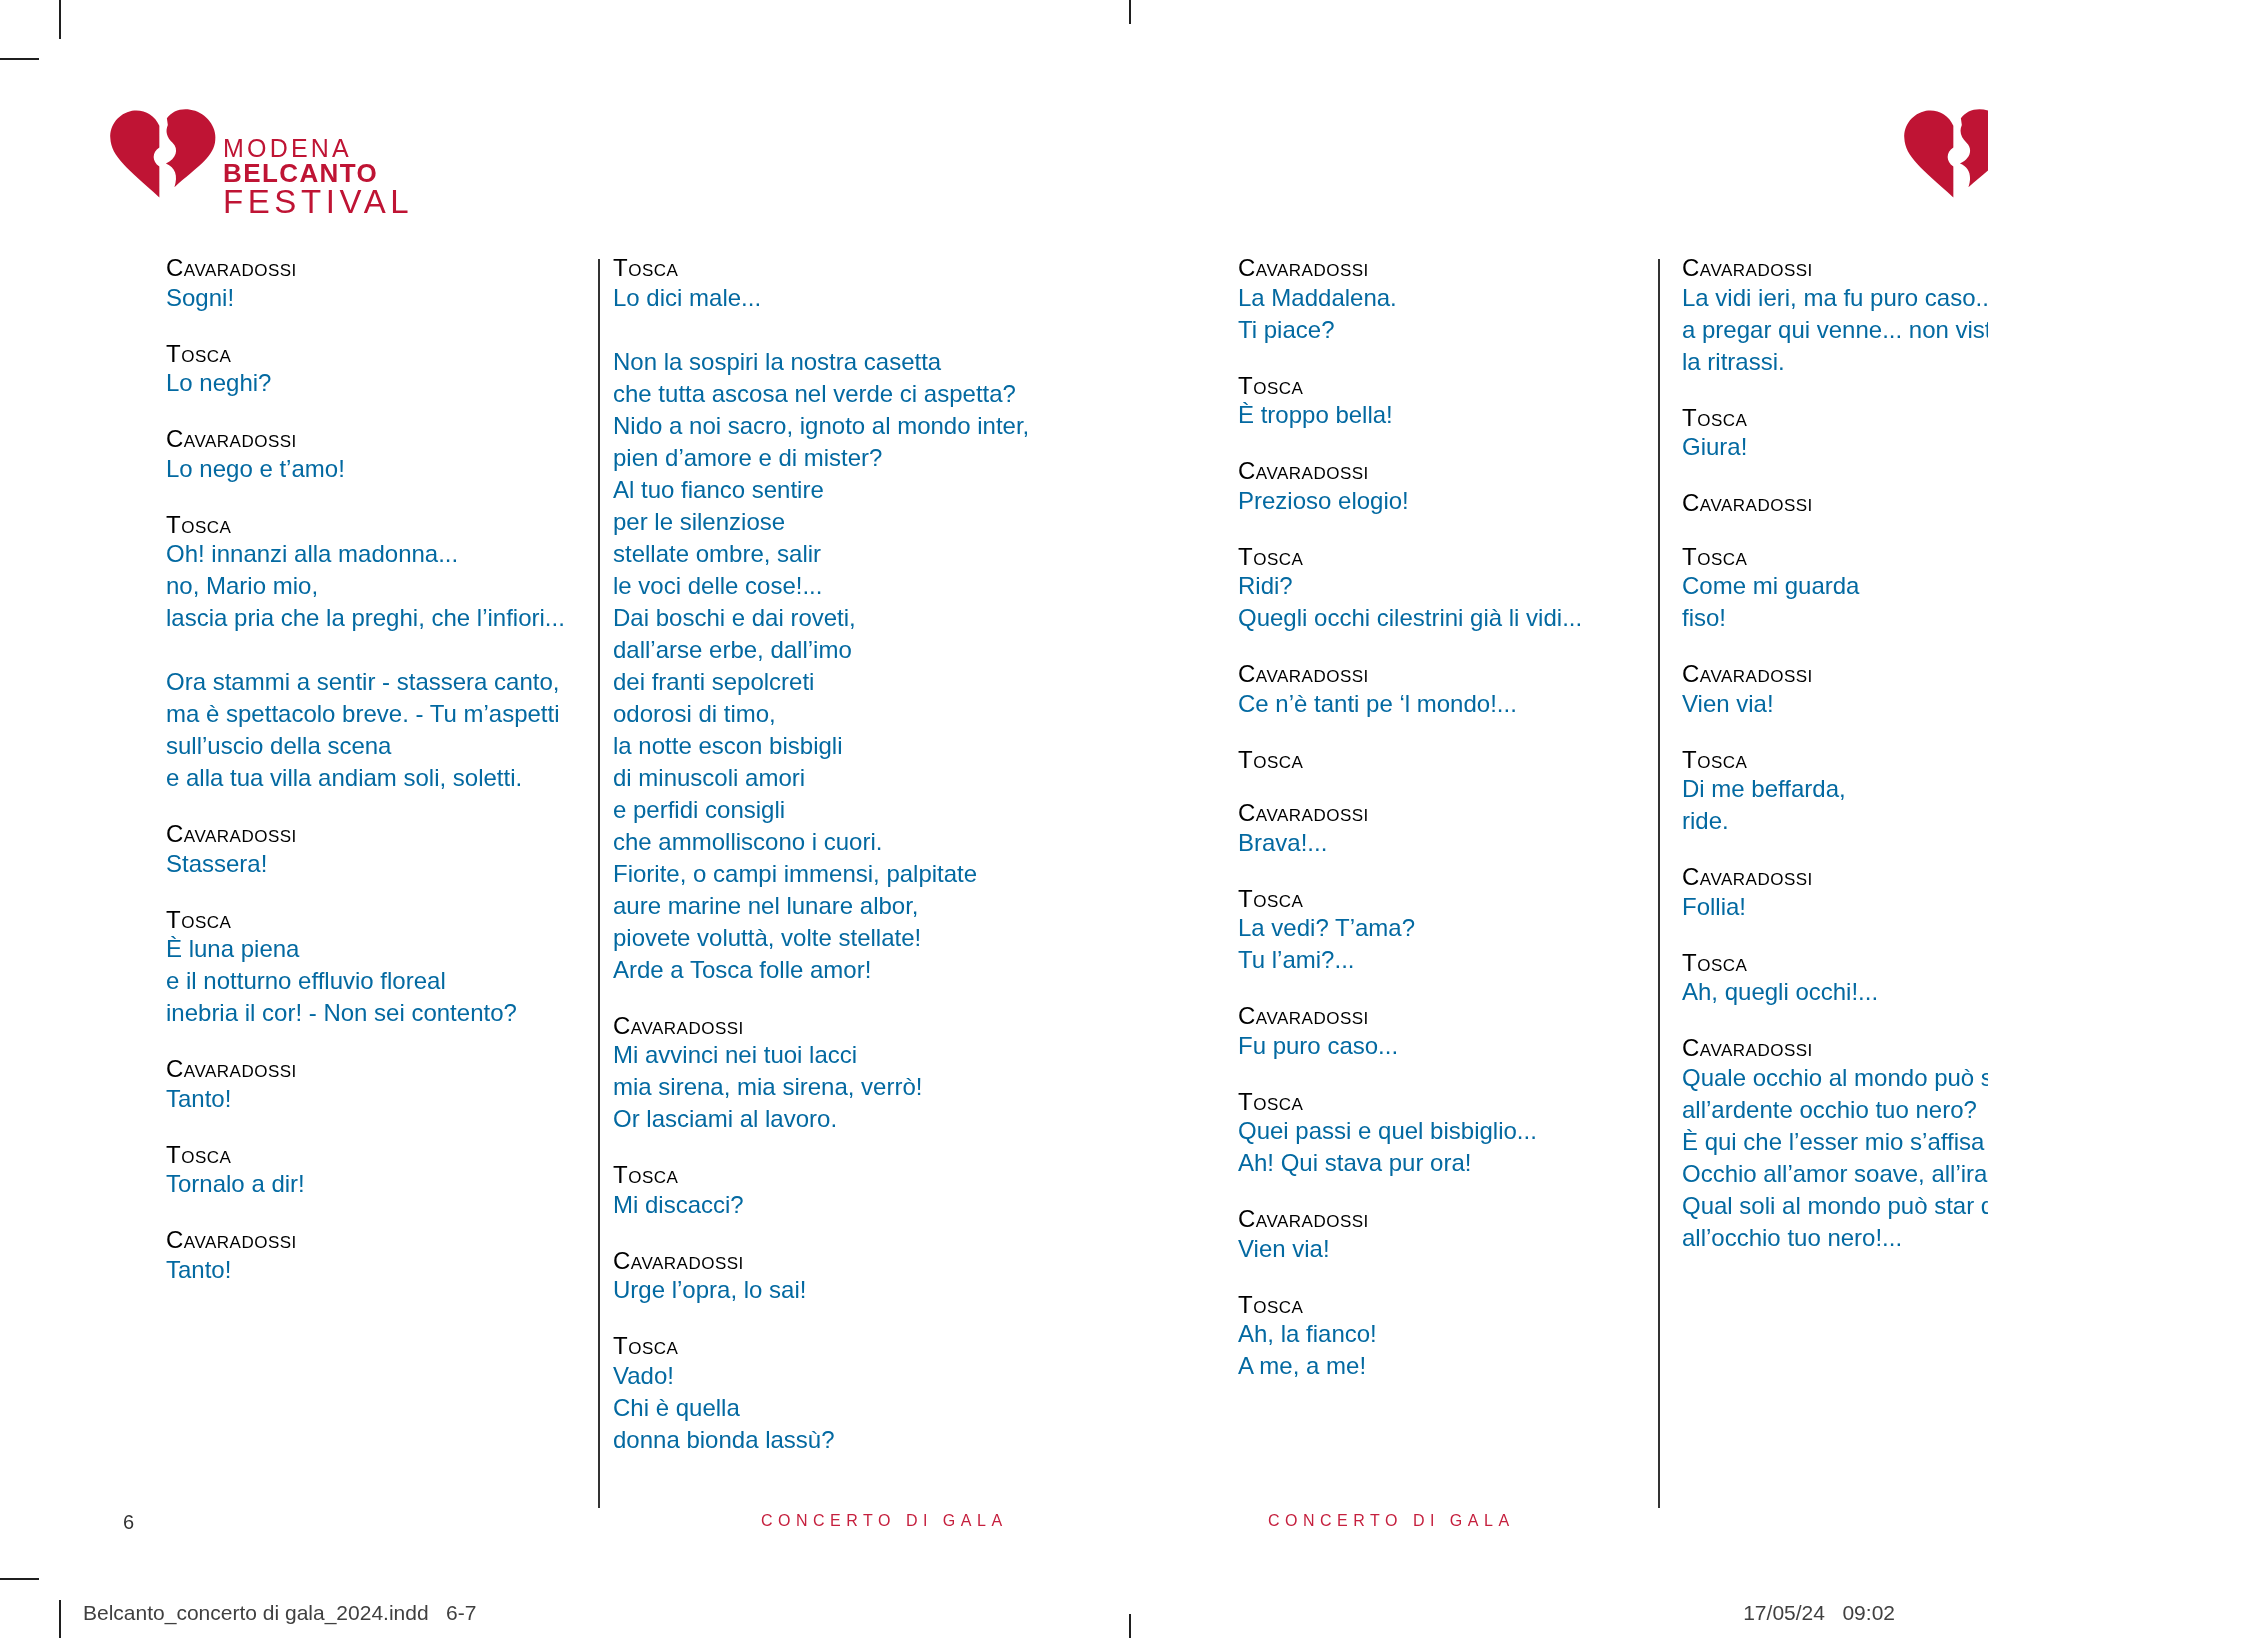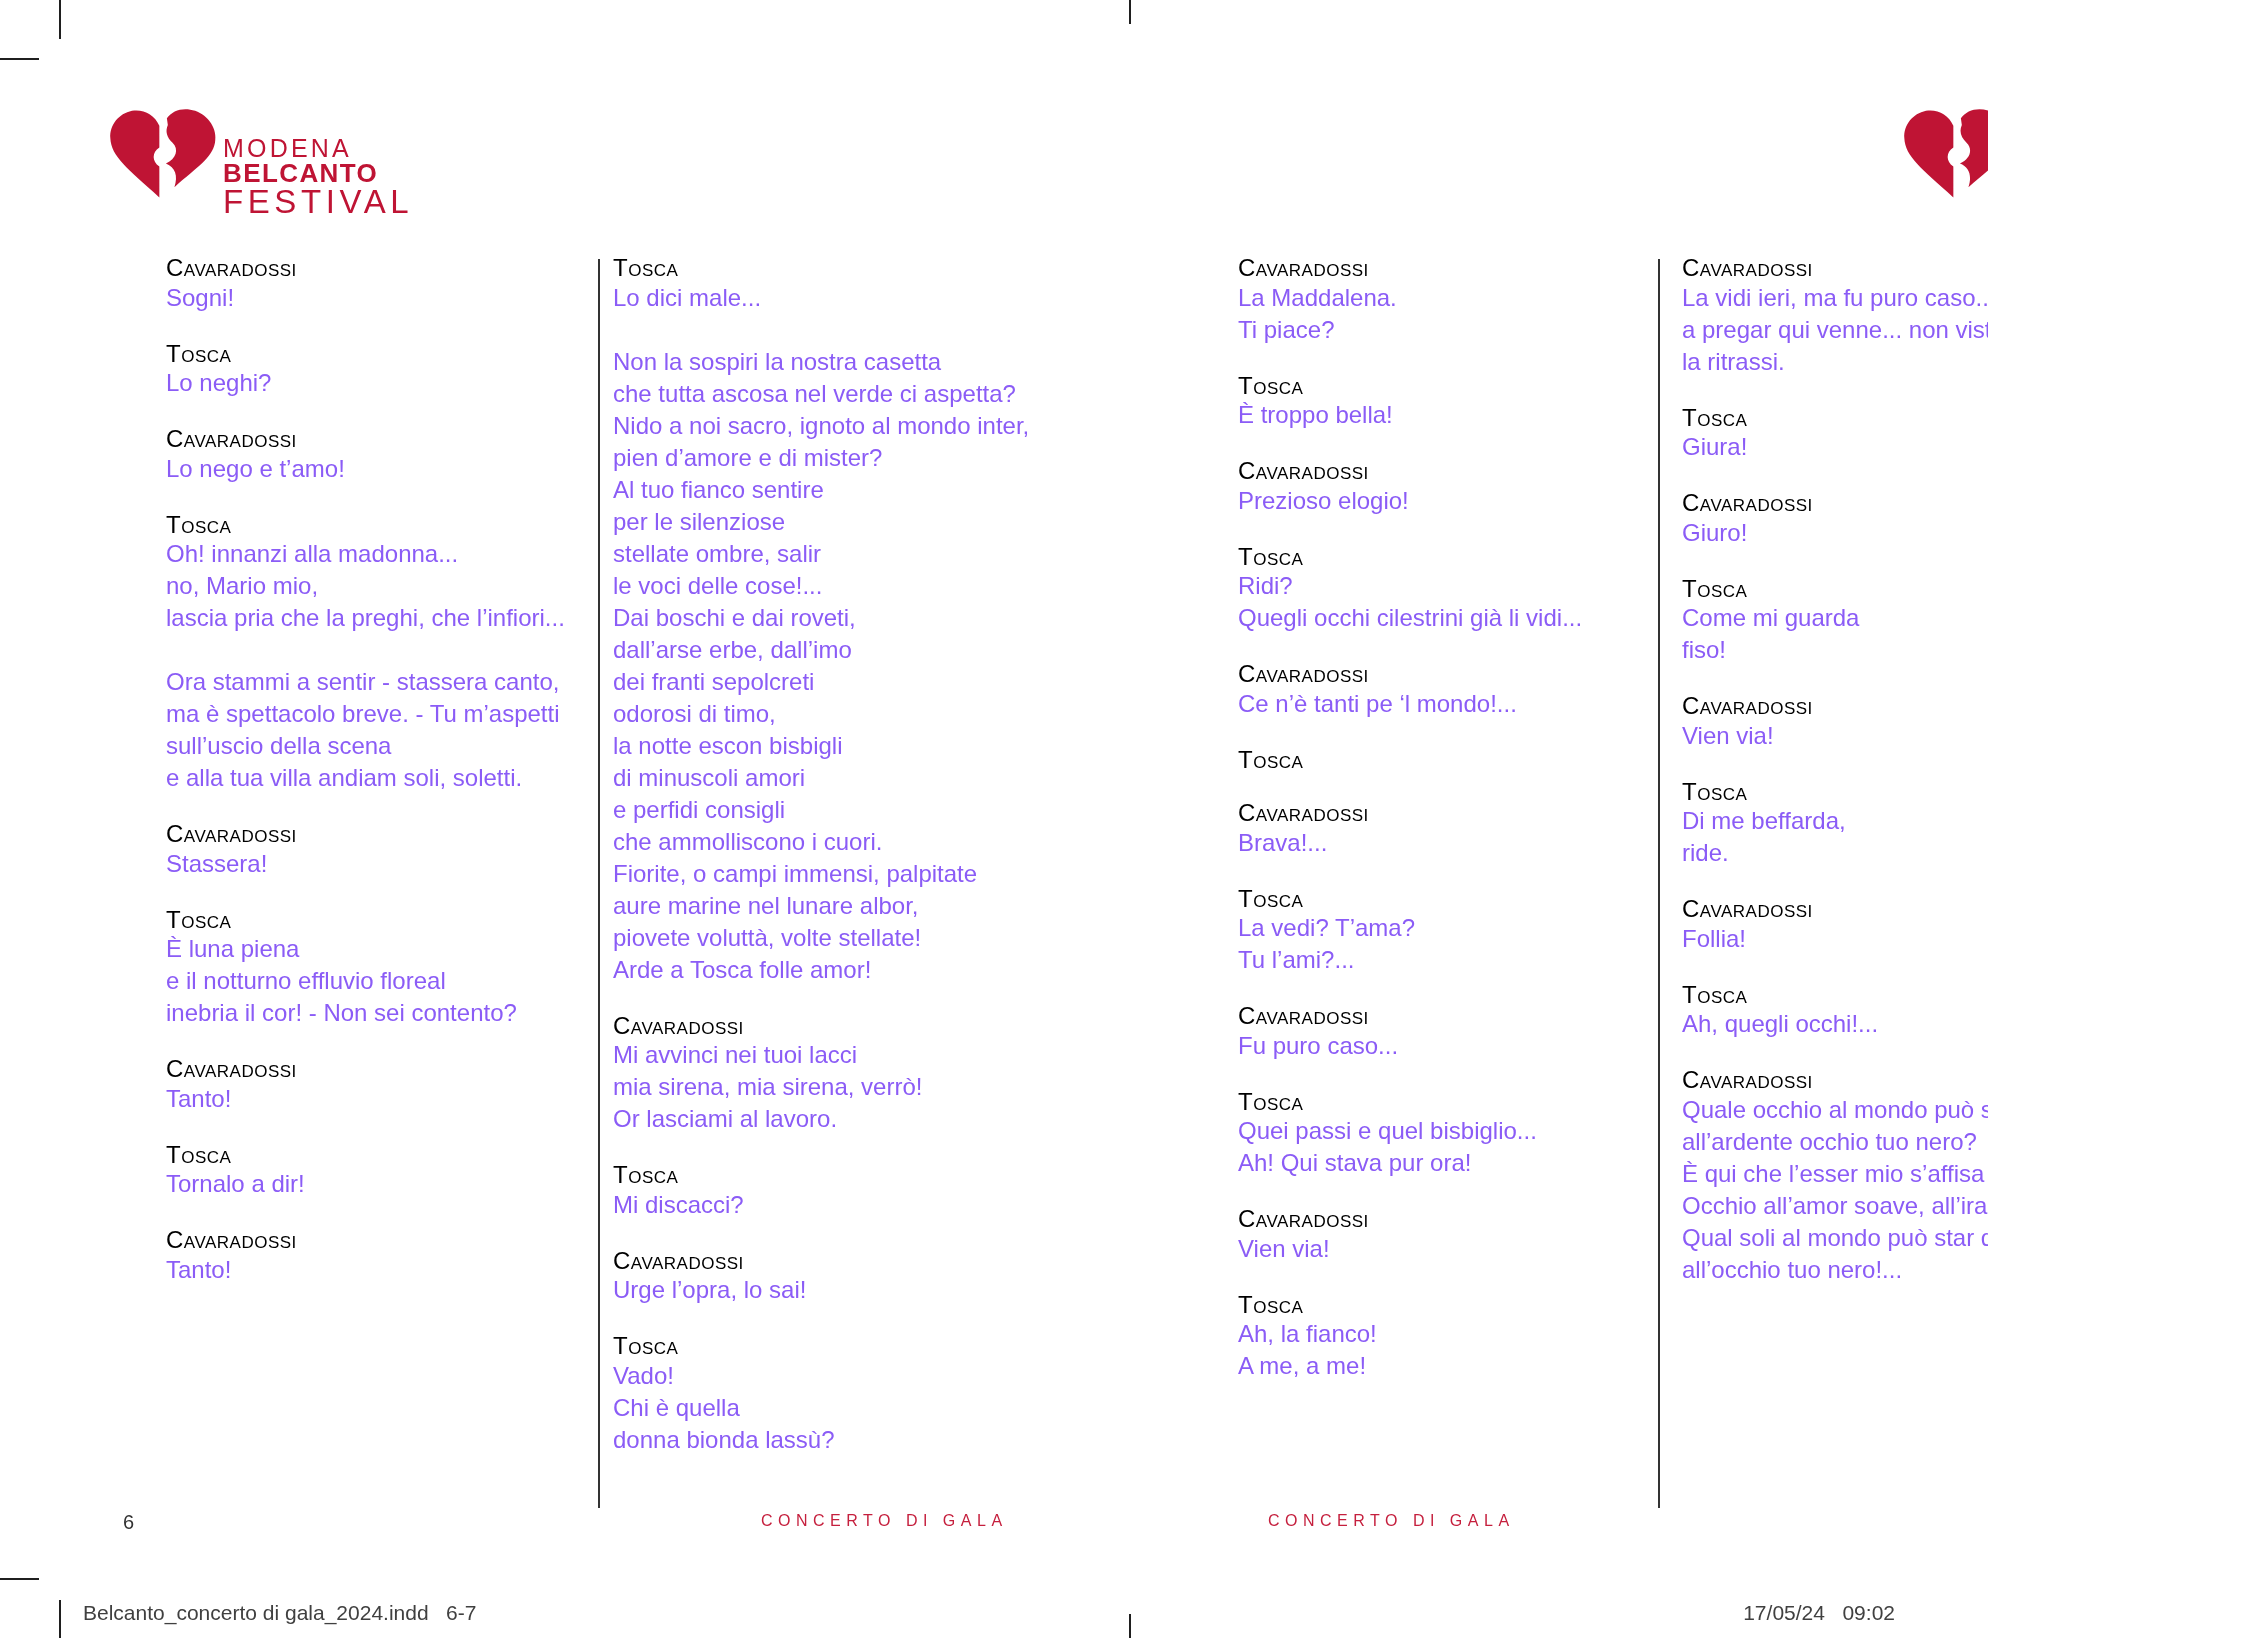--- a/index.html
+++ b/index.html
@@ -20,21 +20,21 @@
   .wm2 { font-size:26px; letter-spacing:1.4px; font-weight:700; }
   .wm3 { font-size:33px; letter-spacing:4.6px;   font-weight:400; }
   
   .col { position:absolute; top:254px; }
   .block { margin-bottom:26px; }
   .speaker {
     font-size:24px; line-height:27.5px; color:#000000;
     font-variant:small-caps; letter-spacing:0.5px;
   }
   .lines {
-    font-size:24px; line-height:32px; color:#8b5cf6; white-space:pre-line;
+    font-size:24px; line-height:32px; color:#0369a1; white-space:pre-line;
   }
   
   .folio { position:absolute; font-size:20px; color:#333333; }
   .running-title {
     position:absolute; font-size:16px; letter-spacing:5.5px; font-weight:500;
     color:var(--accent); white-space:nowrap;
   }
   
   .slug { position:absolute; font-size:21px; color:#404040; white-space:pre; }
 </style>
@@ -239,21 +239,20 @@
         <div class="lines">La vidi ieri, ma fu puro caso...
 a pregar qui venne... non visto
 la ritrassi.</div>
       </div>
       <div class="block">
         <div class="speaker">Tosca</div>
         <div class="lines">Giura!</div>
       </div>
       <div class="block">
         <div class="speaker">Cavaradossi</div>
-        <div class="lines">Giuro!</div>
       </div>
       <div class="block">
         <div class="speaker">Tosca</div>
         <div class="lines">Come mi guarda
 fiso!</div>
       </div>
       <div class="block">
         <div class="speaker">Cavaradossi</div>
         <div class="lines">Vien via!</div>
       </div>

